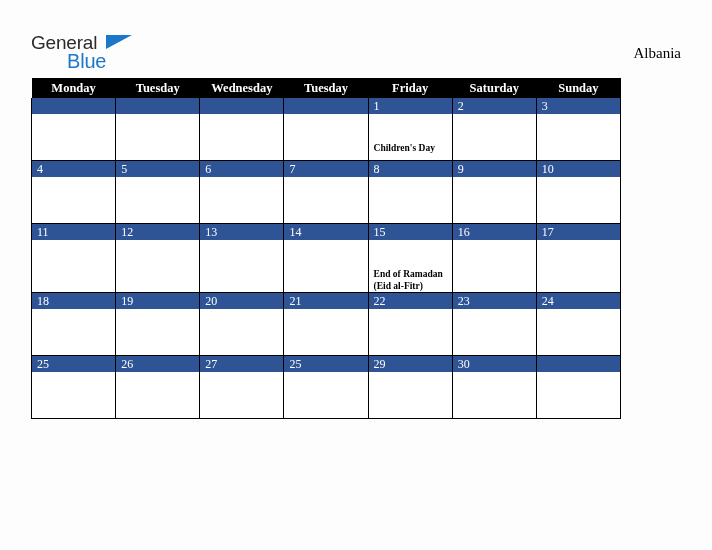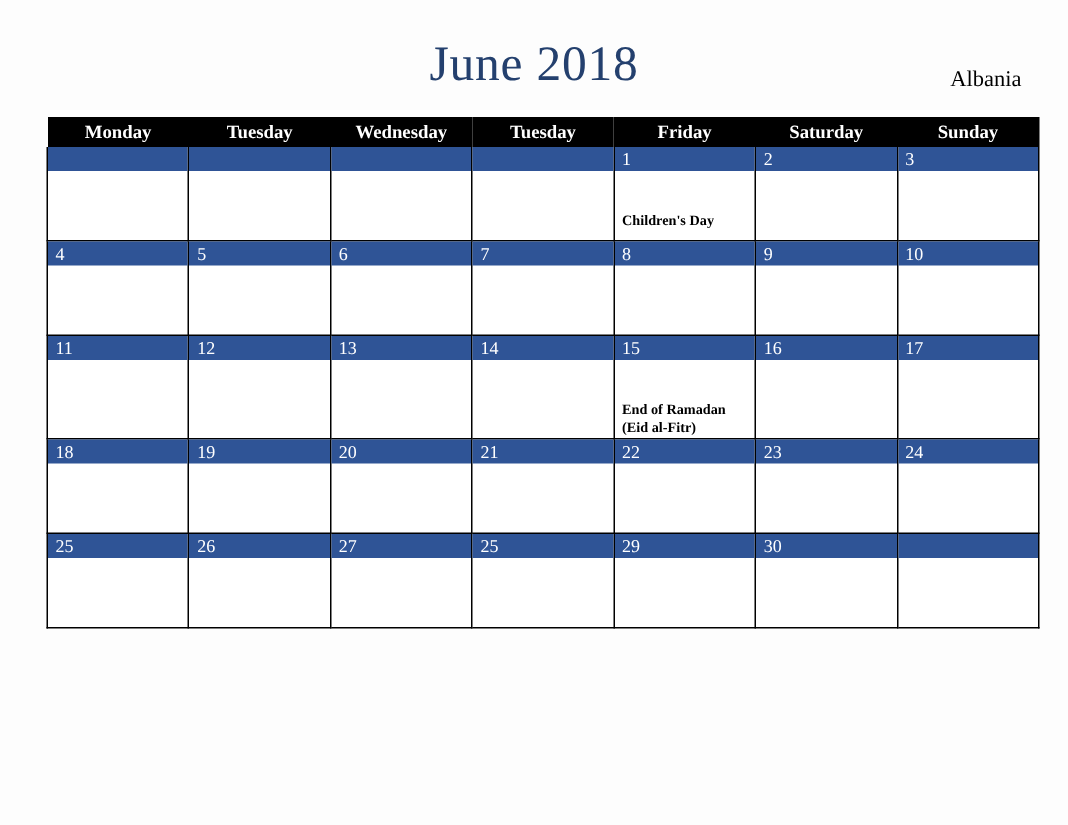--- a/index.html
+++ b/index.html
@@ -81,21 +81,21 @@
     font-size: 15px;
     color: #000000;
     line-height: 1;
   }
 
   
   .calendar {
     position: absolute;
     left: 31px;
     top: 78px;
-    width: 662px;
+    width: 590px;
     border-collapse: collapse;
     table-layout: fixed;
   }
   .calendar th {
     background: #000000;
     color: #ffffff;
     font-size: 12.5px;
     font-weight: bold;
     height: 20px;
     padding: 0;
@@ -143,22 +143,26 @@
   .event-line {
     display: block;
     white-space: nowrap;
   }
 </style>
 </head>
 <body>
 
 <div class="page-header">
 
-
-  <div class="month-title">June 2018</div>
+  <div class="logo">
+    <span class="logo-row1">General</span>
+    <span class="logo-tri"></span>
+    <span class="logo-row2">Blue</span>
+  </div>
+
 
   <div class="region-label">Albania</div>
 
 </div>
 
 <table class="calendar">
   <thead>
     <tr id="weekday-row">
         <th>Monday</th>
         <th>Tuesday</th>

